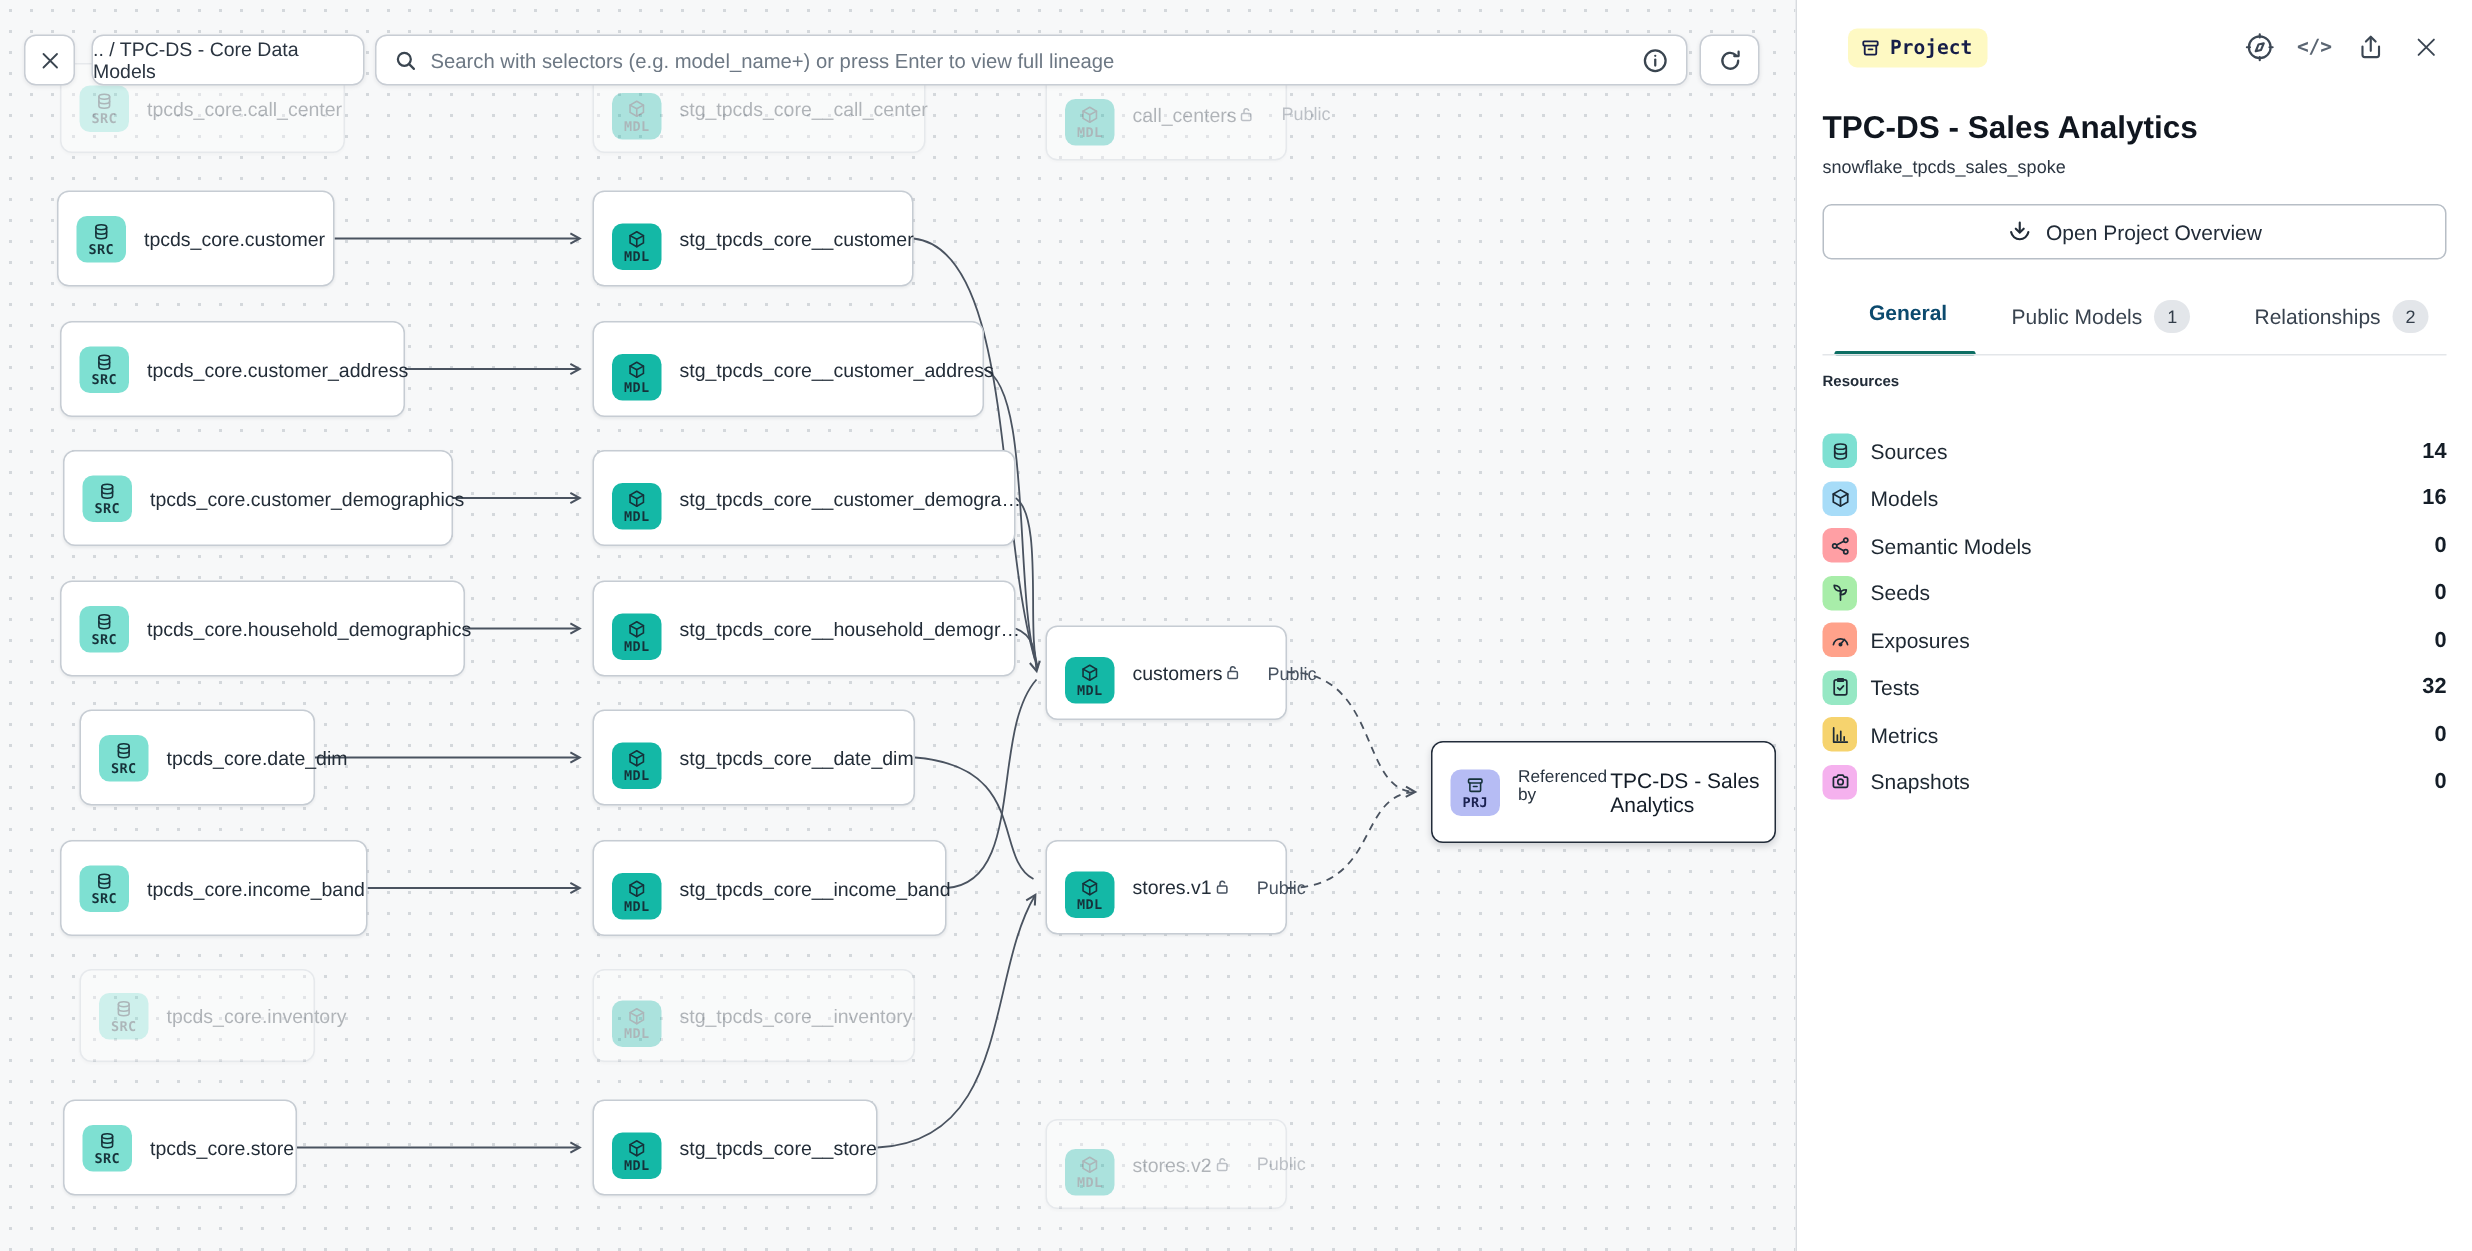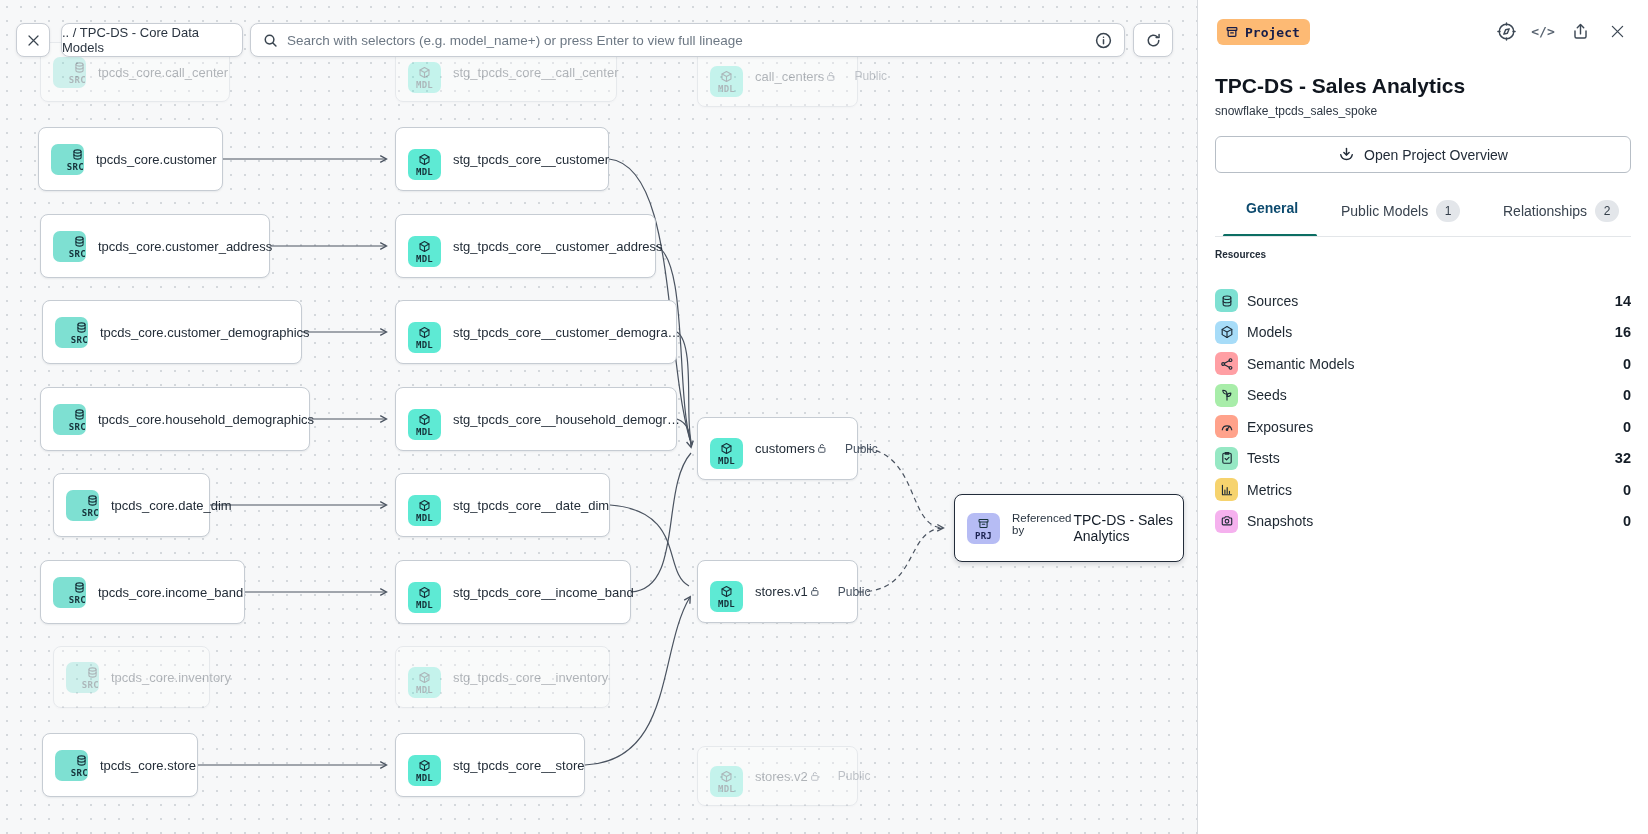--- a/index.html
+++ b/index.html
@@ -24,35 +24,35 @@
   .searchbox input::placeholder { color:#6d7884; }
   .btn-refresh { left:1133px; top:23px; width:40px; height:34px; justify-content:center; cursor:pointer; }
 
   
   .gnode { position:absolute; z-index:2; background:#fff; border:1px solid #c6ccd3; border-radius:8px;
     box-shadow:0 1px 2px rgba(16,24,40,.07); display:flex; align-items:center; padding-left:12px; gap:12px; cursor:pointer; }
   .gnode .nlabel { font-size:13px; color:#232d38; white-space:nowrap; }
   .nbadge { flex:0 0 auto; width:33px; border-radius:7px; padding:4px 0 3px; display:flex; flex-direction:column; align-items:center; gap:1px; }
   .nbadge svg { stroke:#16323a; fill:none; stroke-width:1.3; stroke-linecap:round; stroke-linejoin:round; }
   .nbadge .bt { font-family:"DejaVu Sans Mono",monospace; font-size:9px; font-weight:bold; color:#16323a; letter-spacing:.3px; }
-  .nbadge.src { background:#7ee0d2;align-items:flex-end; }
-  .nbadge.mdl { background:#5eead4;margin-top:10px; }
+  .nbadge.src { background:#7ee0d2; }
+  .nbadge.mdl { background:#14b8a6;margin-top:10px; }
   .nbadge.prj { background:#b6bcf4; }
   .nbadge.prj svg, .nbadge.prj .bt { stroke-color:#1a2150; color:#1a2150; }
   .pubwrap { display:flex; flex-direction:row; gap:2px; }
   .pubrow { display:flex; align-items:center; gap:18px; font-size:12px; color:#475260; }
   .pubrow svg { stroke:#475260; fill:none; stroke-width:1.2; }
   .faded { opacity:.33; }
   .prjnode { border:1.6px solid #222c3a; box-shadow:0 2px 5px rgba(16,24,40,.18); }
   .prjnode .ref { font-size:11.5px; color:#2a3541; margin-bottom:2px; }
   .prjnode .prjtitle { font-size:14px; color:#141d28; }
 
   
   .panel { position:absolute; left:1197px; top:0; width:451px; height:834px; background:#fff; border-left:1px solid #d8dbdf; z-index:20; }
-  .pbadge { position:absolute; left:19px; top:19px; height:26px; background:#fdba74; border-radius:6px;
+  .pbadge { position:absolute; left:34px; top:19px; height:26px; background:#fef9c3; border-radius:6px;
     display:flex; align-items:center; gap:6px; padding:0 10px 0 8px;
     font-family:"DejaVu Sans Mono",monospace; font-size:13px; font-weight:bold; color:#161d49; }
   .pbadge svg { stroke:#161d49; fill:none; stroke-width:1.4; stroke-linecap:round; stroke-linejoin:round; }
   .picons { position:absolute; right:19px; top:19px; display:flex; align-items:center; gap:13px; }
   .picons .pic { width:24px; height:24px; display:flex; align-items:center; justify-content:center; cursor:pointer; color:#3c4754; }
   .picons svg { stroke:#3c4754; fill:none; stroke-width:1.5; stroke-linecap:round; stroke-linejoin:round; }
   .picons .codetxt { font-family:"DejaVu Sans Mono",monospace; font-size:13px; font-weight:bold; color:#5a6572; }
   .ptitle { position:absolute; left:17px; top:74px; font-size:21px; font-weight:bold; color:#10161f; }
   .psub { position:absolute; left:17px; top:104px; font-size:12px; color:#2c3642; }
   .pbtn { position:absolute; left:17px; top:136px; width:416px; height:37px; background:#fff; border:1px solid #b7bec6;

